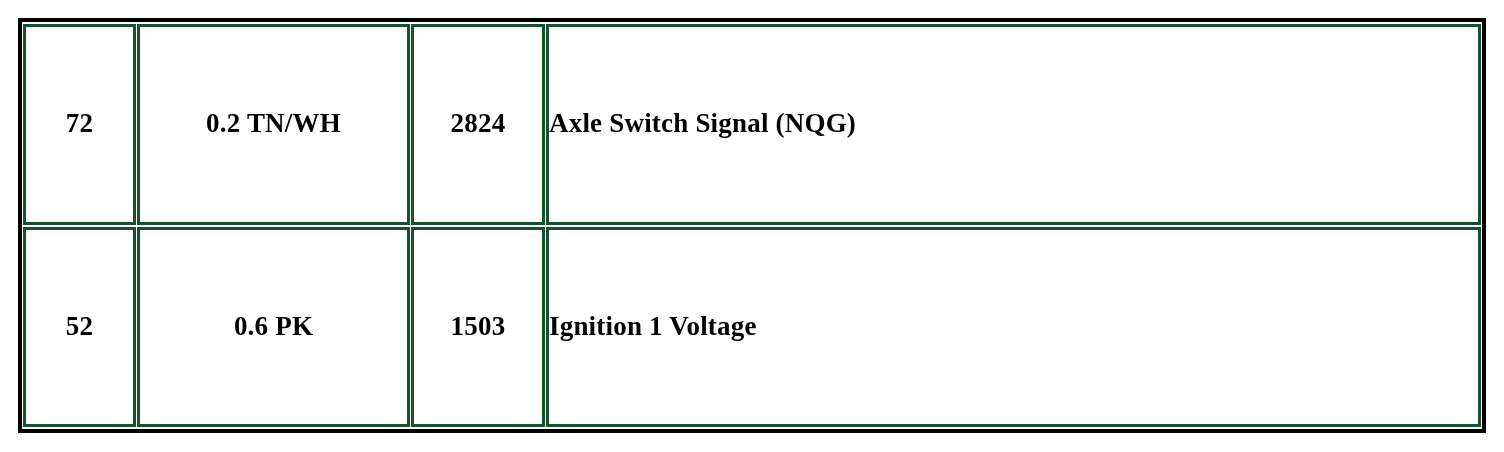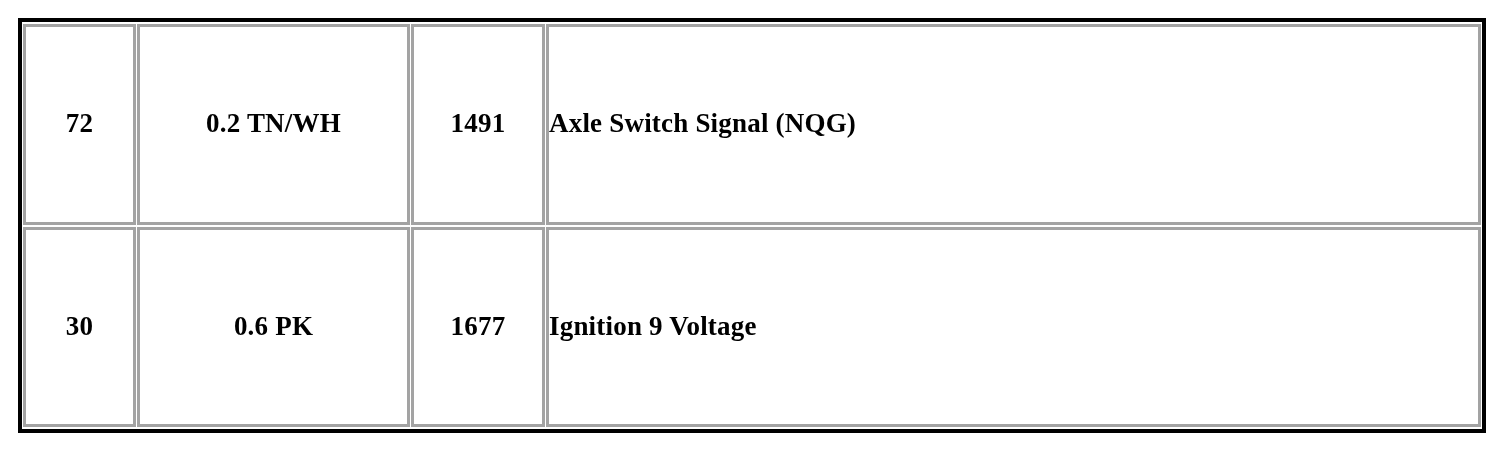--- a/index.html
+++ b/index.html
@@ -32,21 +32,21 @@
   table.signal-table {
     width: 100%;
     height: 100%;
     border-collapse: separate;
     border-spacing: 1px 2px;
     table-layout: fixed;
     background: #ffffff;
   }
 
   table.signal-table td {
-    border: 3px solid #a3a3a3;
+    border: 3px solid #14532d;
     background: #ffffff;
     padding: 0;
     vertical-align: middle;
     font-weight: bold;
     font-size: 27px;
     line-height: 1.1;
     color: #000000;
     letter-spacing: 0.2px;
   }
 
@@ -86,37 +86,37 @@
     <tbody>
 
       <tr>
         <td class="cell-center">
           <span class="cell-text">72</span>
         </td>
         <td class="cell-center">
           <span class="cell-text">0.2 TN/WH</span>
         </td>
         <td class="cell-center">
-          <span class="cell-text">1491</span>
+          <span class="cell-text">2824</span>
         </td>
         <td class="cell-desc desc-middle">
           <span class="cell-text">Axle Switch Signal (NQG)</span>
         </td>
       </tr>
 
       <tr>
         <td class="cell-center">
-          <span class="cell-text">30</span>
+          <span class="cell-text">52</span>
         </td>
         <td class="cell-center">
           <span class="cell-text">0.6 PK</span>
         </td>
         <td class="cell-center">
-          <span class="cell-text">1677</span>
+          <span class="cell-text">1503</span>
         </td>
         <td class="cell-desc desc-lower">
-          <span class="cell-text">Ignition 9 Voltage</span>
+          <span class="cell-text">Ignition 1 Voltage</span>
         </td>
       </tr>
 
     </tbody>
   </table>
 </div>
 
 </body></html>

